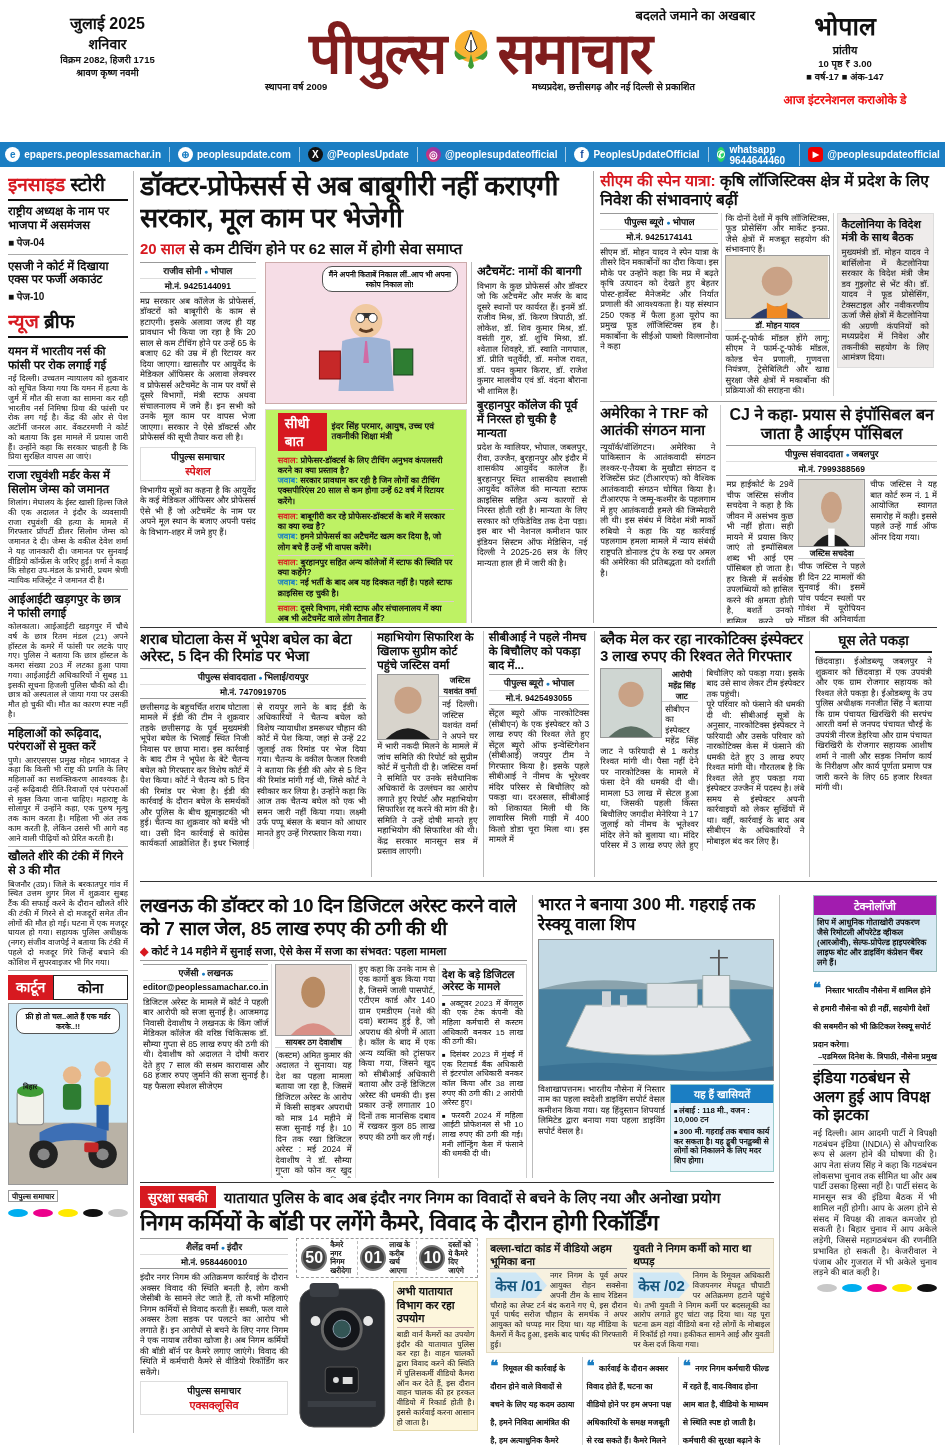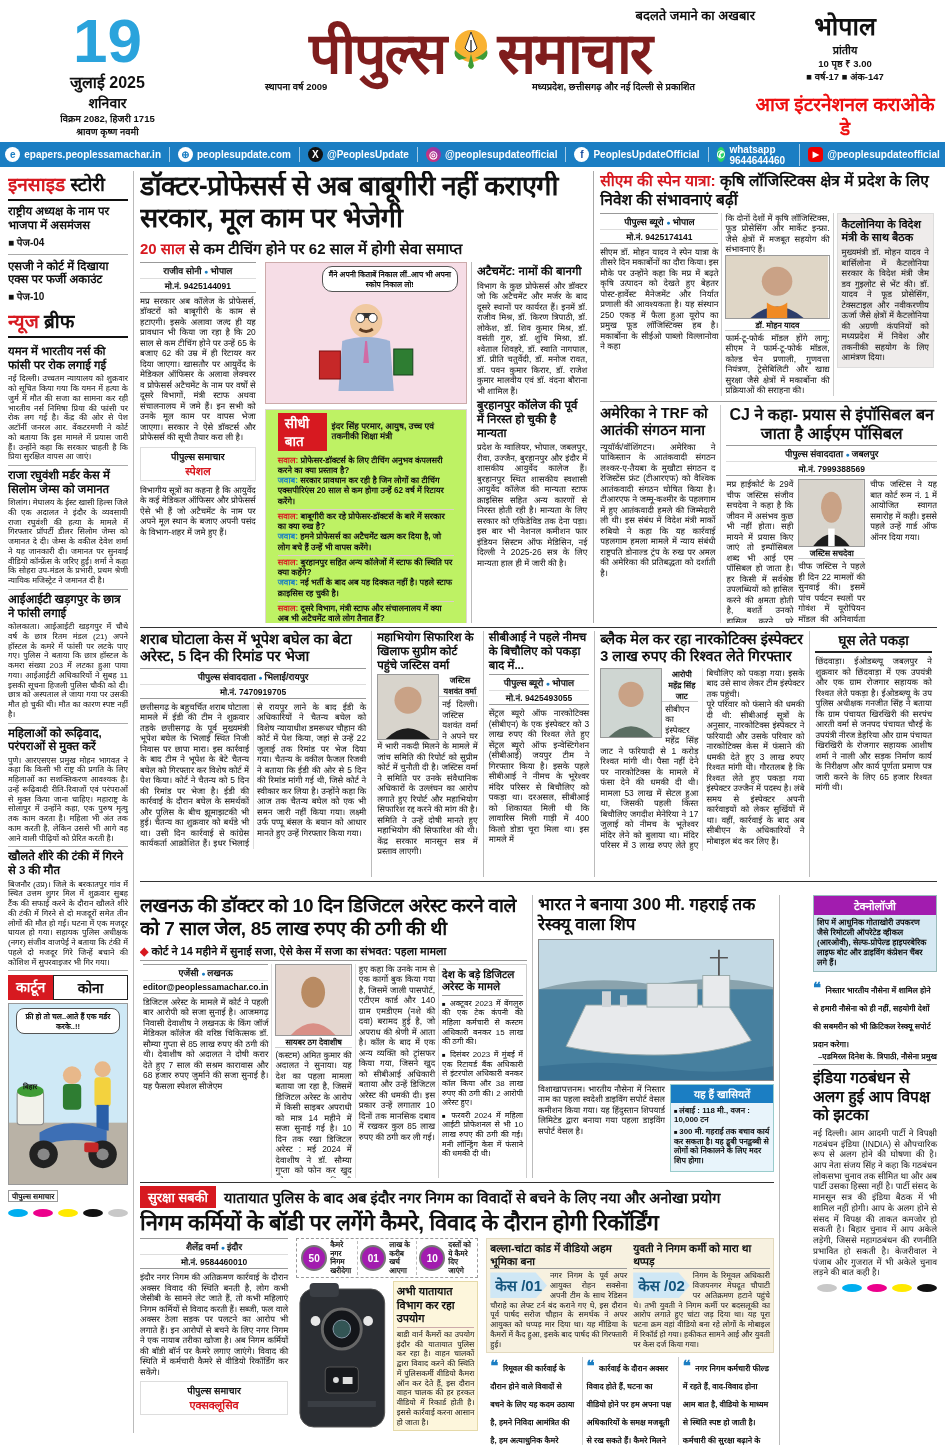--- a/index.html
+++ b/index.html
@@ -15,21 +15,21 @@
   .mast-cal, .mast-tithi { font-size:9.5px; font-weight:700; }
   .mast-center { flex:1; text-align:right; }
   .mast-tagline { font-size:13px; font-weight:900; margin-top:2px; }
   .logo-row { display:flex; align-items:center; justify-content:center; gap:6px; }
   .logo-word { font-size:57px; font-weight:900; letter-spacing:-2px; line-height:1.05; color:#7f1d1d; }
   .est-row { display:flex; justify-content:space-between; padding:0 60px; font-size:9.5px; font-weight:700; margin-top:-4px; }
   .mast-right { width:180px; text-align:center; padding-top:4px; }
   .mast-city { font-size:25px; font-weight:900; }
   .mast-type { font-size:11px; font-weight:900; }
   .mast-price, .mast-issue { font-size:9.5px; font-weight:700; }
-  .mast-note { color:#e11; font-size:19px; font-weight:900; margin-top:10px; line-height:1.25; }
+  .mast-note { color:#e11; font-size:12px; font-weight:900; margin-top:10px; line-height:1.25; }
 
   
   .socialbar { background:#1b7ec3; color:#fff; height:25px; display:flex; align-items:center; justify-content:center; font-size:10px; font-weight:700; }
   .soc-item { display:flex; align-items:center; gap:4px; padding:0 8px; border-right:1px solid rgba(255,255,255,.6); }
   .soc-item:last-child { border-right:none; }
   .soc-ic { width:15px; height:15px; border-radius:50%; background:#fff; color:#1b7ec3; font-size:10px; font-weight:900; display:flex; align-items:center; justify-content:center; line-height:1; }
   .ic-x { background:#111; color:#fff; }
   .ic-ig { background:linear-gradient(45deg,#e1306c,#833ab4); color:#fff; }
   .ic-wa { background:#25d366; color:#fff; }
   .ic-yt { background:#e00; color:#fff; border-radius:4px; font-size:8px; }
@@ -150,21 +150,21 @@
   .kicker-tag { background:#d71920; color:#fff; font-size:13px; font-weight:900; padding:2px 8px; flex:none; }
   .kicker-txt { font-size:14.5px; font-weight:900; }
   .nigam-head { font-size:22px; font-weight:900; line-height:1.15; letter-spacing:-.4px; margin:2px 0 3px 0; }
   .nigam-cols { display:flex; }
   .ng1 { width:24%; padding-right:4px; }
   .ng2 { width:30%; padding:0 4px; }
   .ng3 { width:46%; padding-left:4px; }
   .stats { border:1.5px dashed #999; display:flex; padding:2px; margin-bottom:3px; }
   .stat { flex:1; display:flex; align-items:center; gap:3px; padding:0 2px; }
   .stat + .stat { border-left:1px dashed #bbb; }
-  .stat-circ { width:26px; height:26px; flex:none; border-radius:50%; background:#a21caf; color:#fff; font-size:10px; font-weight:900; display:flex; align-items:center; justify-content:center; border:2px solid #777; }
+  .stat-circ { width:26px; height:26px; flex:none; border-radius:50%; background:#404040; color:#fff; font-size:16px; font-weight:900; display:flex; align-items:center; justify-content:center; border:2px solid #777; }
   .stat-label { font-size:7.4px; font-weight:800; line-height:1.15; }
   .ng2-row { display:flex; gap:4px; }
   .camera { width:52%; height:150px; }
   .yellowbox { width:48%; background:#fdf6dc; border:1px solid #e5d9a8; padding:3px; }
   .yb-title { font-size:11px; font-weight:900; line-height:1.2; border-bottom:1px solid #caa; padding-bottom:2px; margin-bottom:2px; }
   .cases-panel { background:#f7f1e0; border:1px solid #e3d9bd; padding:3px; display:flex; gap:6px; }
   .case { flex:1; }
   .case-title { font-size:10.5px; font-weight:900; line-height:1.2; border-bottom:1px solid #999; padding-bottom:1px; margin-bottom:2px; }
   .case-tag { float:left; background:#cfe7f5; color:#14557d; font-size:15px; font-weight:900; padding:3px 5px; margin:1px 3px 1px 0; clip-path:polygon(0 0,80% 0,100% 50%,80% 100%,0 100%); }
   .quotes { display:flex; margin-top:4px; }
@@ -192,21 +192,20 @@
   .bubble2 { position:absolute; top:4px; left:6%; width:88%; background:#fff; border:1px solid #555; border-radius:8px; font-size:7.6px; font-weight:900; padding:2px 3px; text-align:center; }
   .cartoon-credit { font-size:7.5px; font-weight:800; border:1px solid #999; display:inline-block; padding:0 3px; margin-top:2px; }
 </style>
 </head>
 <body>
 
 <div class="page">
 
   <header class="masthead">
     <div class="mast-left">
-      <div class="mast-day">19</div>
       <div class="mast-month">जुलाई 2025</div>
       <div class="mast-weekday">शनिवार</div>
       <div class="mast-cal">विक्रम 2082, हिजरी 1715</div>
       <div class="mast-tithi">श्रावण कृष्ण नवमी</div>
     </div>
     <div class="mast-center">
       <div class="mast-tagline">बदलते जमाने का अखबार</div>
       <div class="logo-row">
         <span class="logo-word">पीपुल्स</span>
         <span>

